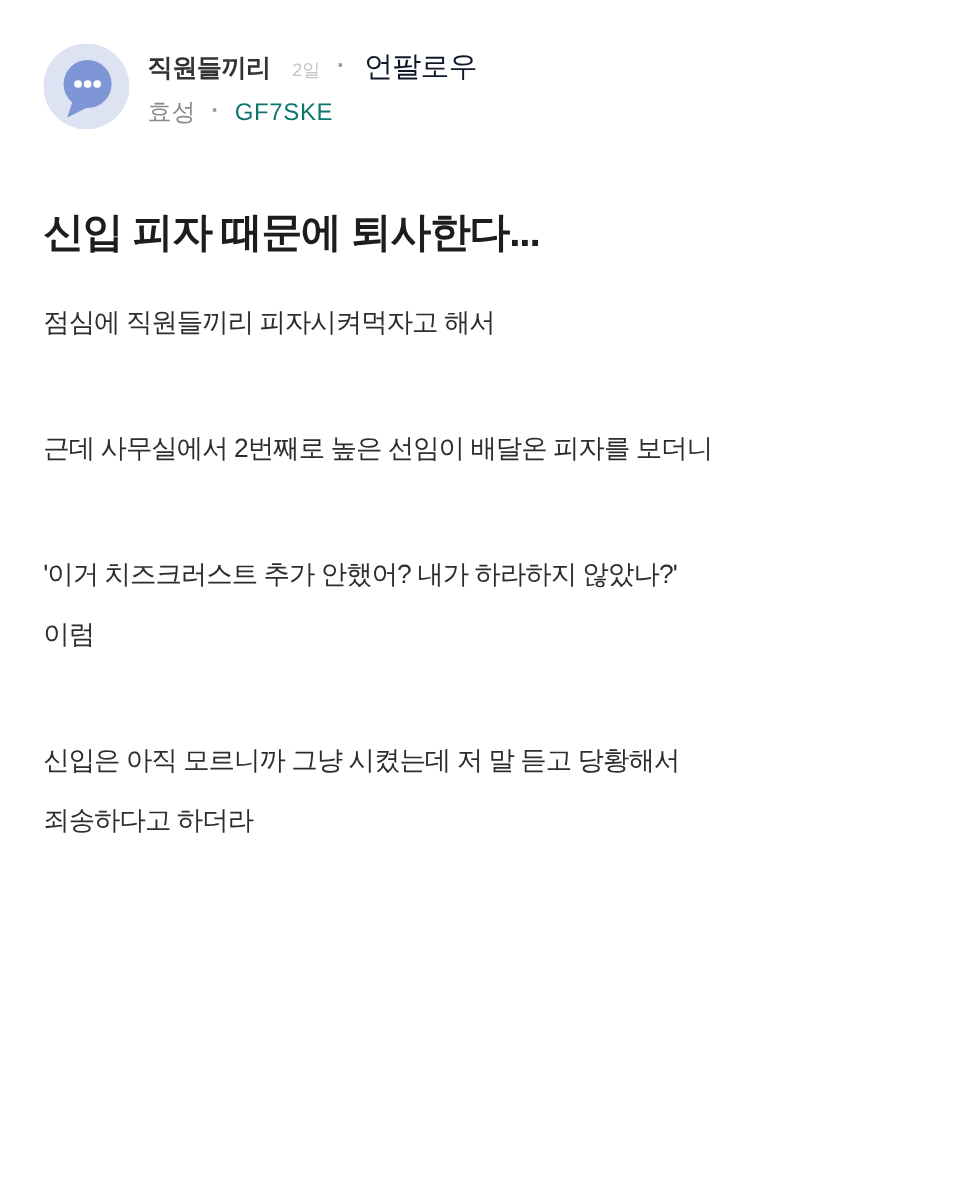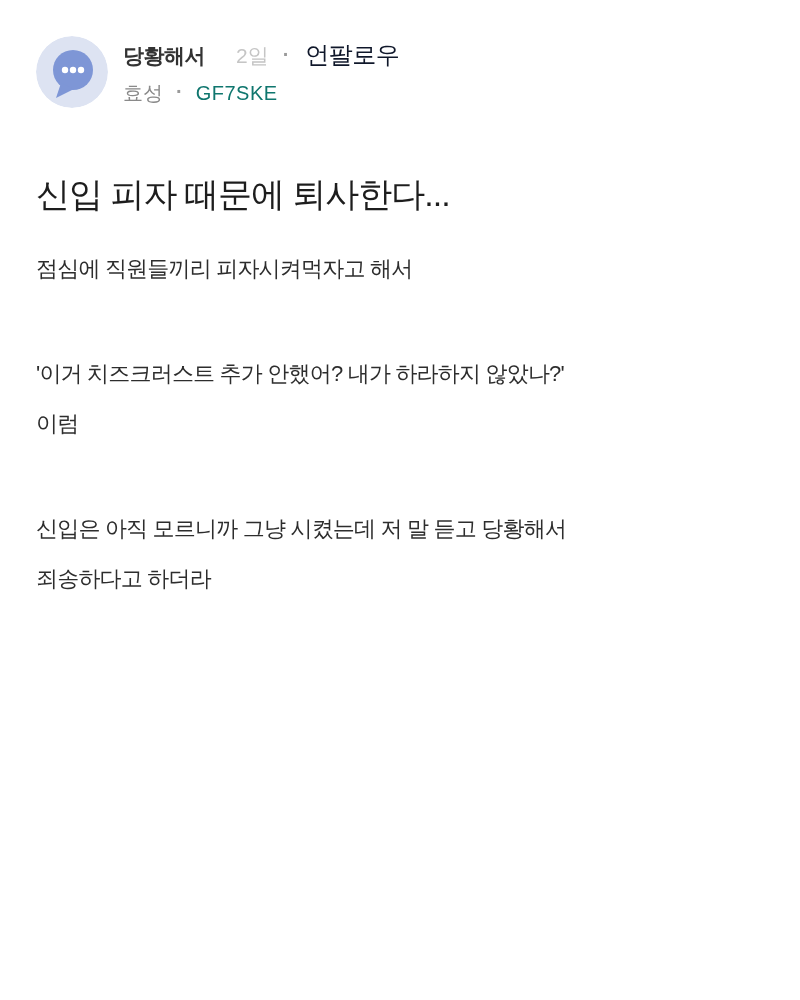--- a/index.html
+++ b/index.html
@@ -52,23 +52,23 @@
     gap: 14px;
   }
   .author-name {
     font-size: 21px;
     font-weight: 700;
     color: var(--author);
     letter-spacing: -0.5px;
     cursor: pointer;
   }
   .post-time {
-    font-size: 21px;
+    font-size: 15px;
     color: var(--timestamp);
-    margin-left: 17px;
+    margin-left: 4px;
   }
   .sep-dot {
     font-size: 20px;
     color: var(--dot);
     font-weight: 700;
     transform: translateY(-2px);
   }
   .unfollow-btn {
     background: none;
     border: none;
@@ -89,21 +89,21 @@
   }
   .post-code {
     letter-spacing: 0.5px;
     color: #0f766e;
   }
   
   .post-title {
     margin: 64px 0 0 0;
     font-size: 34px;
     line-height: 44px;
-    font-weight: 400;
+    font-weight: 700;
     color: var(--title);
     letter-spacing: -1px;
   }
   
   .post-body {
     margin-top: 28px;
   }
   .post-body p {
     margin: 0 0 55px 0;
     font-size: 22px;
@@ -126,36 +126,37 @@
         <circle cx="37" cy="34" r="20" style="fill:var(--avatar_bubble)"></circle>
         <path d="M25 47 L20 62 L38 53 Z" style="fill:var(--avatar_bubble)"></path>
         <circle cx="29" cy="34" r="3.2" fill="#ffffff"></circle>
         <circle cx="37" cy="34" r="3.2" fill="#ffffff"></circle>
         <circle cx="45" cy="34" r="3.2" fill="#ffffff"></circle>
       </svg>
     </div>
 
     <div class="header-text">
       <div class="header-row1">
-        <span class="author-name">당황해서</span>
+        <span class="author-name">직원들끼리</span>
         <span class="post-time">2일</span>
         <span class="sep-dot">·</span>
         <button class="unfollow-btn">언팔로우</button>
       </div>
       <div class="header-row2">
         <span class="company-name">효성</span>
         <span class="sep-dot">·</span>
         <span class="post-code">GF7SKE</span>
       </div>
     </div>
   </header>
 
   <h1 class="post-title">신입 피자 때문에 퇴사한다...</h1>
 
   <div class="post-body">
     <p>점심에 직원들끼리 피자시켜먹자고 해서</p>
+    <p>근데 사무실에서 2번째로 높은 선임이 배달온 피자를 보더니</p>
     <p>'이거 치즈크러스트 추가 안했어? 내가 하라하지 않았나?'
 이럼</p>
     <p>신입은 아직 모르니까 그냥 시켰는데 저 말 듣고 당황해서
 죄송하다고 하더라</p>
   </div>
 
 </div>
 
 </body></html>

